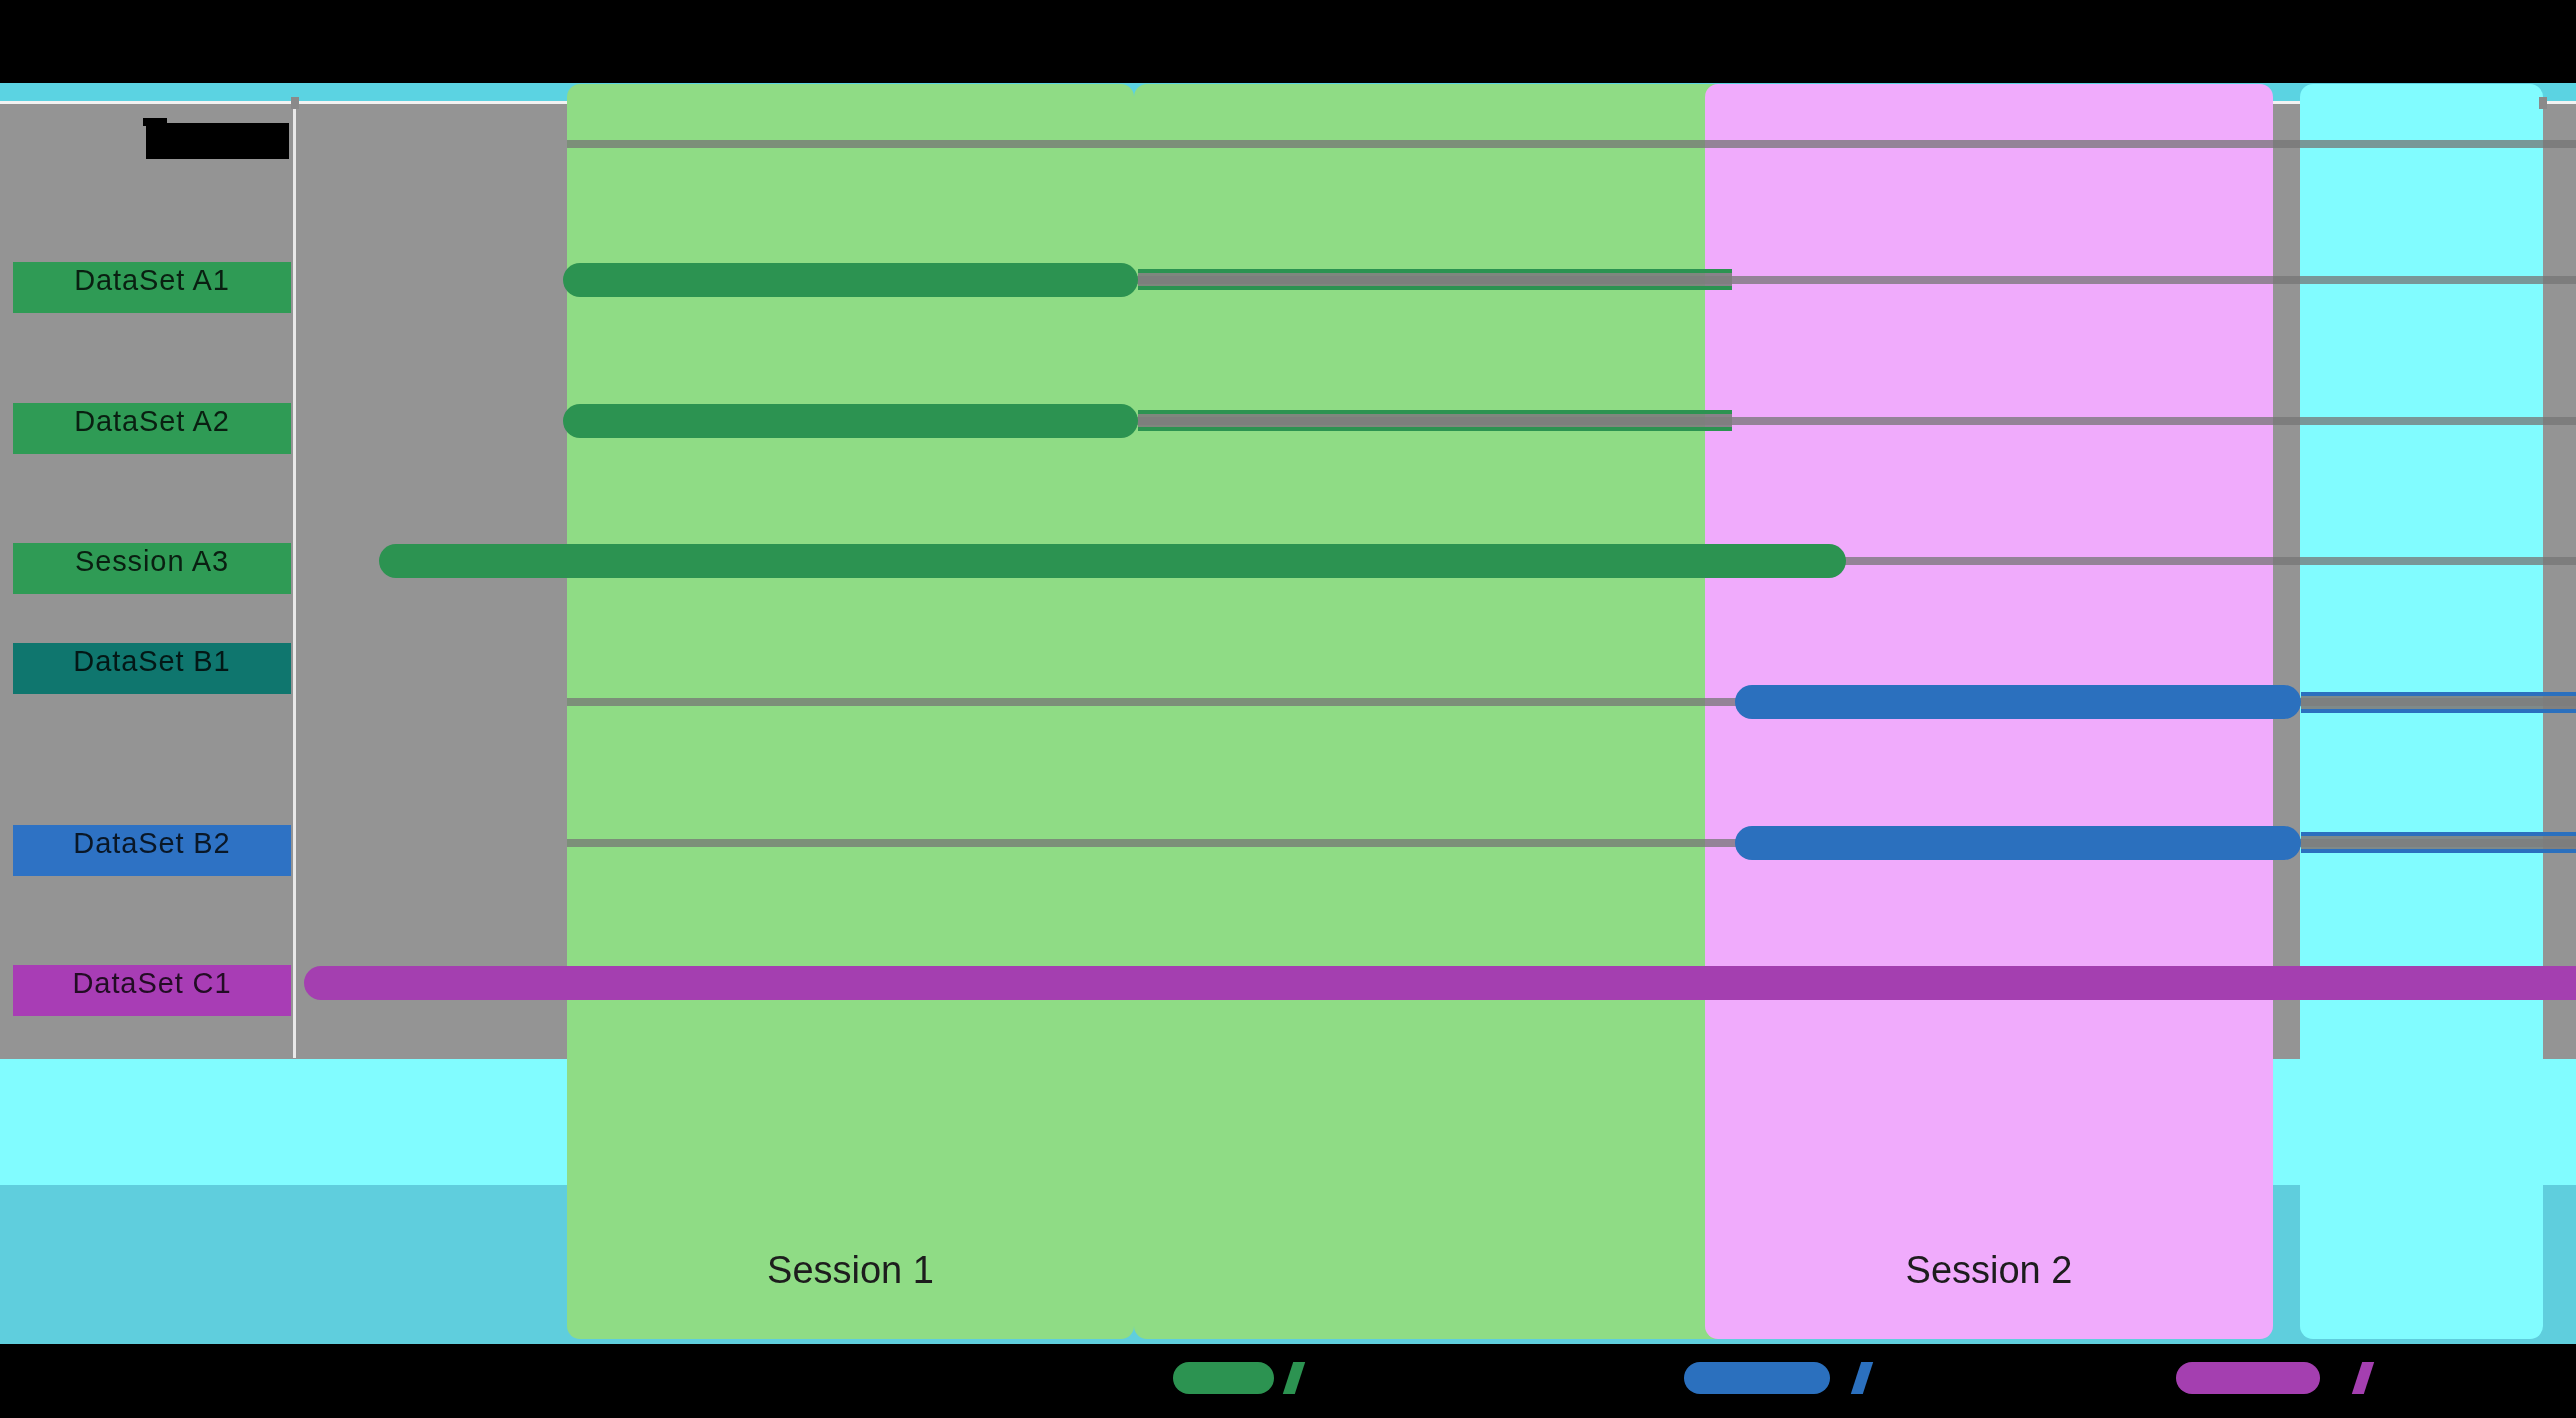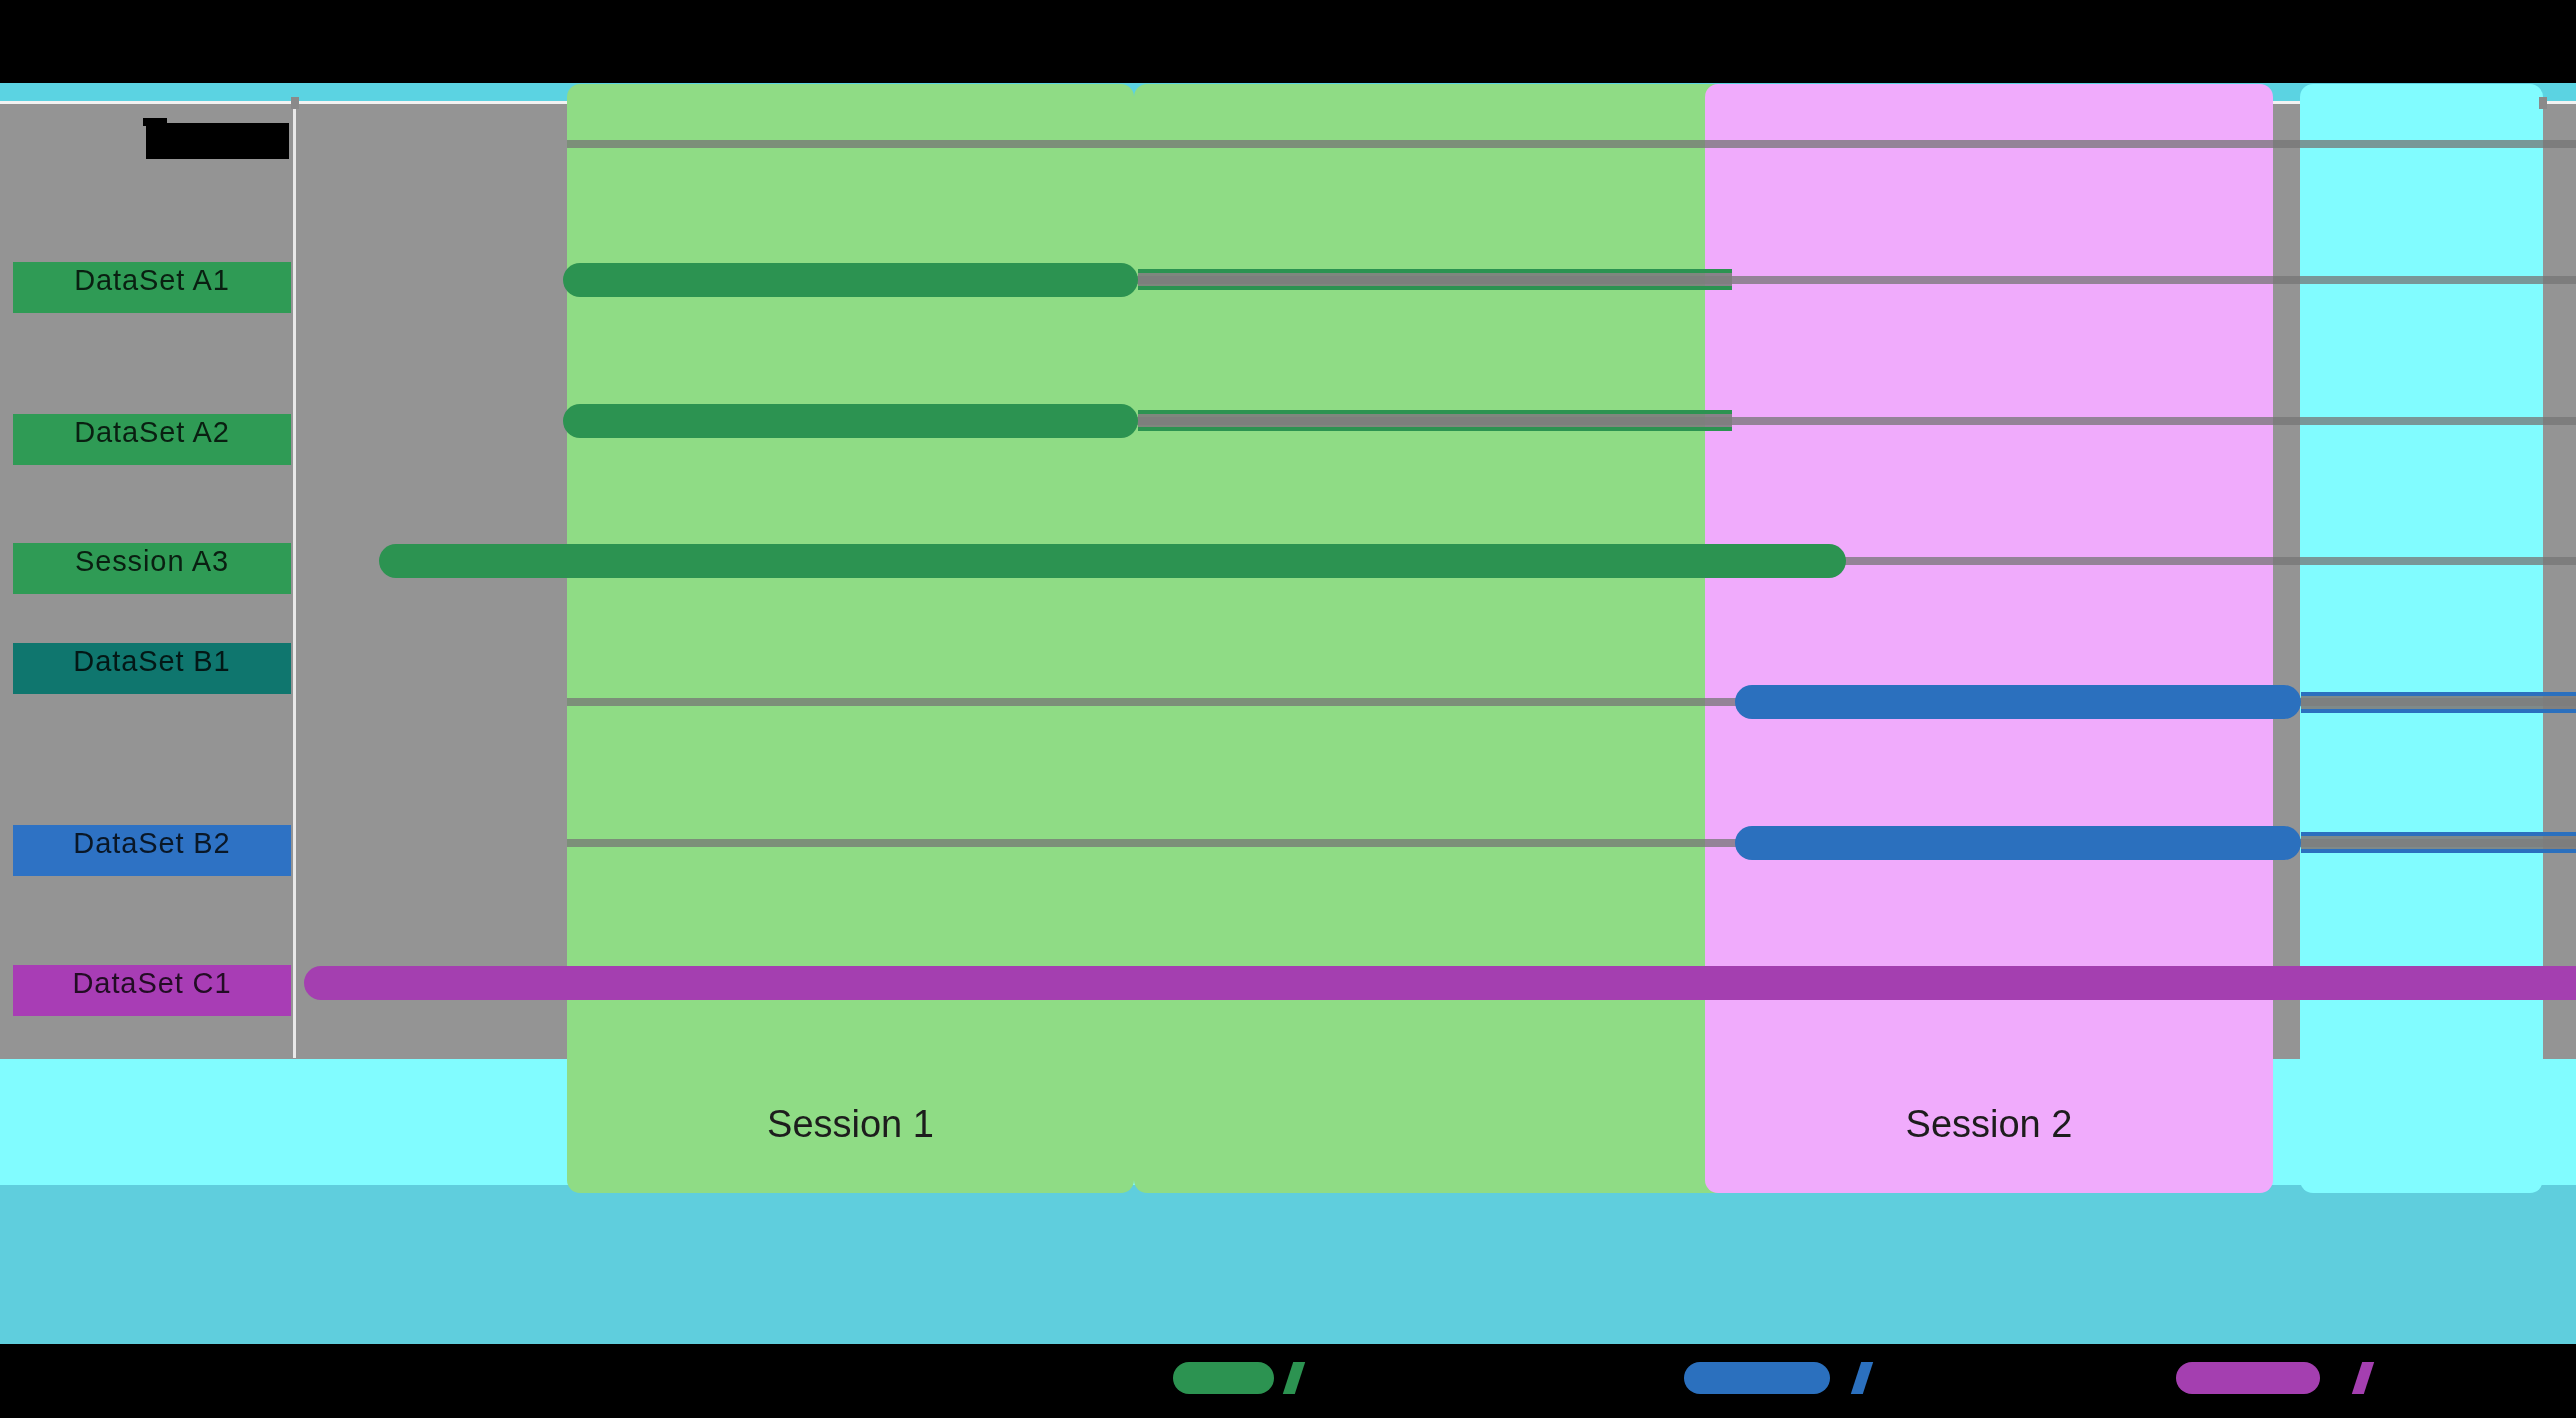--- a/index.html
+++ b/index.html
@@ -8,21 +8,21 @@
   .abs{position:absolute;}
   .layer0{z-index:0}.layer1{z-index:1}.layer2{z-index:2}.layer3{z-index:3}.layer4{z-index:4}.layer5{z-index:5}
   #top-black-bar{left:0;top:0;width:2576px;height:83px;background:#000;}
   #top-cyan-strip{left:0;top:83px;width:2576px;height:19px;background:#5BD3E2;}
   #top-hairline{left:0;top:101px;width:2576px;height:2.8px;background:#f2f2f2;}
   #plot-bg{left:0;top:104px;width:2576px;height:954px;background:#949494;}
   #axis-divider{left:293px;top:104px;width:2.8px;height:954px;background:#e9e9e9;}
   #bottom-light-band{left:0;top:1059px;width:2576px;height:127px;background:#81FCFF;}
   #bottom-cyan-band{left:0;top:1185px;width:2576px;height:159px;background:#5FCEDD;}
   #bottom-black-bar{left:0;top:1344px;width:2576px;height:75px;background:#000;}
-  .session-block{top:84px;height:1109px;border-radius:13px;}
+  .session-block{top:84px;height:1255px;border-radius:13px;}
   .session-label{position:absolute;left:0;right:0;bottom:45px;height:47px;line-height:47px;
                  text-align:center;font-size:38px;color:#1d1d1d;}
   .gridline{height:7.5px;background:rgba(118,118,118,0.75);}
   .edge-track{height:20.6px;box-sizing:border-box;background:rgba(125,125,125,0.9);}
   .bar{height:34px;border-radius:17px;}
   .row-label{left:13px;width:278px;height:51px;text-align:center;line-height:36px;
              font-size:29px;color:rgba(0,0,0,0.8);letter-spacing:0.9px;}
   .legend-pill{top:1362px;height:32px;border-radius:16px;}
   .legend-slash{top:1362px;height:32px;width:12.2px;transform:skewX(-18deg);}
   .tick{top:97px;width:8.4px;height:12.2px;background:#8a8a8a;}
@@ -58,21 +58,21 @@
       <div class="abs layer2 gridline" style="left: 567px; width: 2009px; top: 276px;"></div>
       <div class="abs layer2 gridline" style="left: 567px; width: 2009px; top: 417px;"></div>
       <div class="abs layer2 gridline" style="left: 567px; width: 2009px; top: 557px;"></div>
       <div class="abs layer2 gridline" style="left: 567px; width: 2009px; top: 698px;"></div>
       <div class="abs layer2 gridline" style="left: 567px; width: 2009px; top: 839px;"></div>
     </div>
   <div id="rows-layer">
       <div class="abs layer3 row-label" style="top: 262px; background: rgb(47, 155, 85);">DataSet A1</div>
       <div class="abs layer2 edge-track" style="left: 1138px; width: 594px; top: 269px; border-top: 4.7px solid rgb(44, 147, 81); border-bottom: 4.7px solid rgb(44, 147, 81);"></div>
       <div class="abs layer3 bar" style="left: 563px; width: 575px; top: 263px; background: rgb(44, 147, 81); border-radius: 17px;"></div>
-      <div class="abs layer3 row-label" style="top: 403px; background: rgb(47, 155, 85); margin-top: 11px;">DataSet A2</div>
+      <div class="abs layer3 row-label" style="top: 403px; background: rgb(47, 155, 85);">DataSet A2</div>
       <div class="abs layer2 edge-track" style="left: 1138px; width: 594px; top: 410px; border-top: 4.7px solid rgb(44, 147, 81); border-bottom: 4.7px solid rgb(44, 147, 81);"></div>
       <div class="abs layer3 bar" style="left: 563px; width: 575px; top: 404px; background: rgb(44, 147, 81); border-radius: 17px;"></div>
       <div class="abs layer3 row-label" style="top: 543px; background: rgb(47, 155, 85);">Session A3</div>
       <div class="abs layer3 bar" style="left: 379px; width: 1467px; top: 544px; background: rgb(44, 147, 81); border-radius: 17px;"></div>
       <div class="abs layer3 row-label" style="top: 643px; background: #0f766e;">DataSet B1</div>
       <div class="abs layer2 edge-track" style="left: 2301px; width: 275px; top: 692px; border-top: 4.7px solid rgb(43, 112, 190); border-bottom: 4.7px solid rgb(43, 112, 190);"></div>
       <div class="abs layer3 bar" style="left: 1735px; width: 566px; top: 685px; background: rgb(43, 112, 190); border-radius: 17px;"></div>
       <div class="abs layer3 row-label" style="top: 825px; background: rgb(46, 114, 196);">DataSet B2</div>
       <div class="abs layer2 edge-track" style="left: 2301px; width: 275px; top: 832px; border-top: 4.7px solid rgb(43, 112, 190); border-bottom: 4.7px solid rgb(43, 112, 190);"></div>
       <div class="abs layer3 bar" style="left: 1735px; width: 566px; top: 826px; background: rgb(43, 112, 190); border-radius: 17px;"></div>

